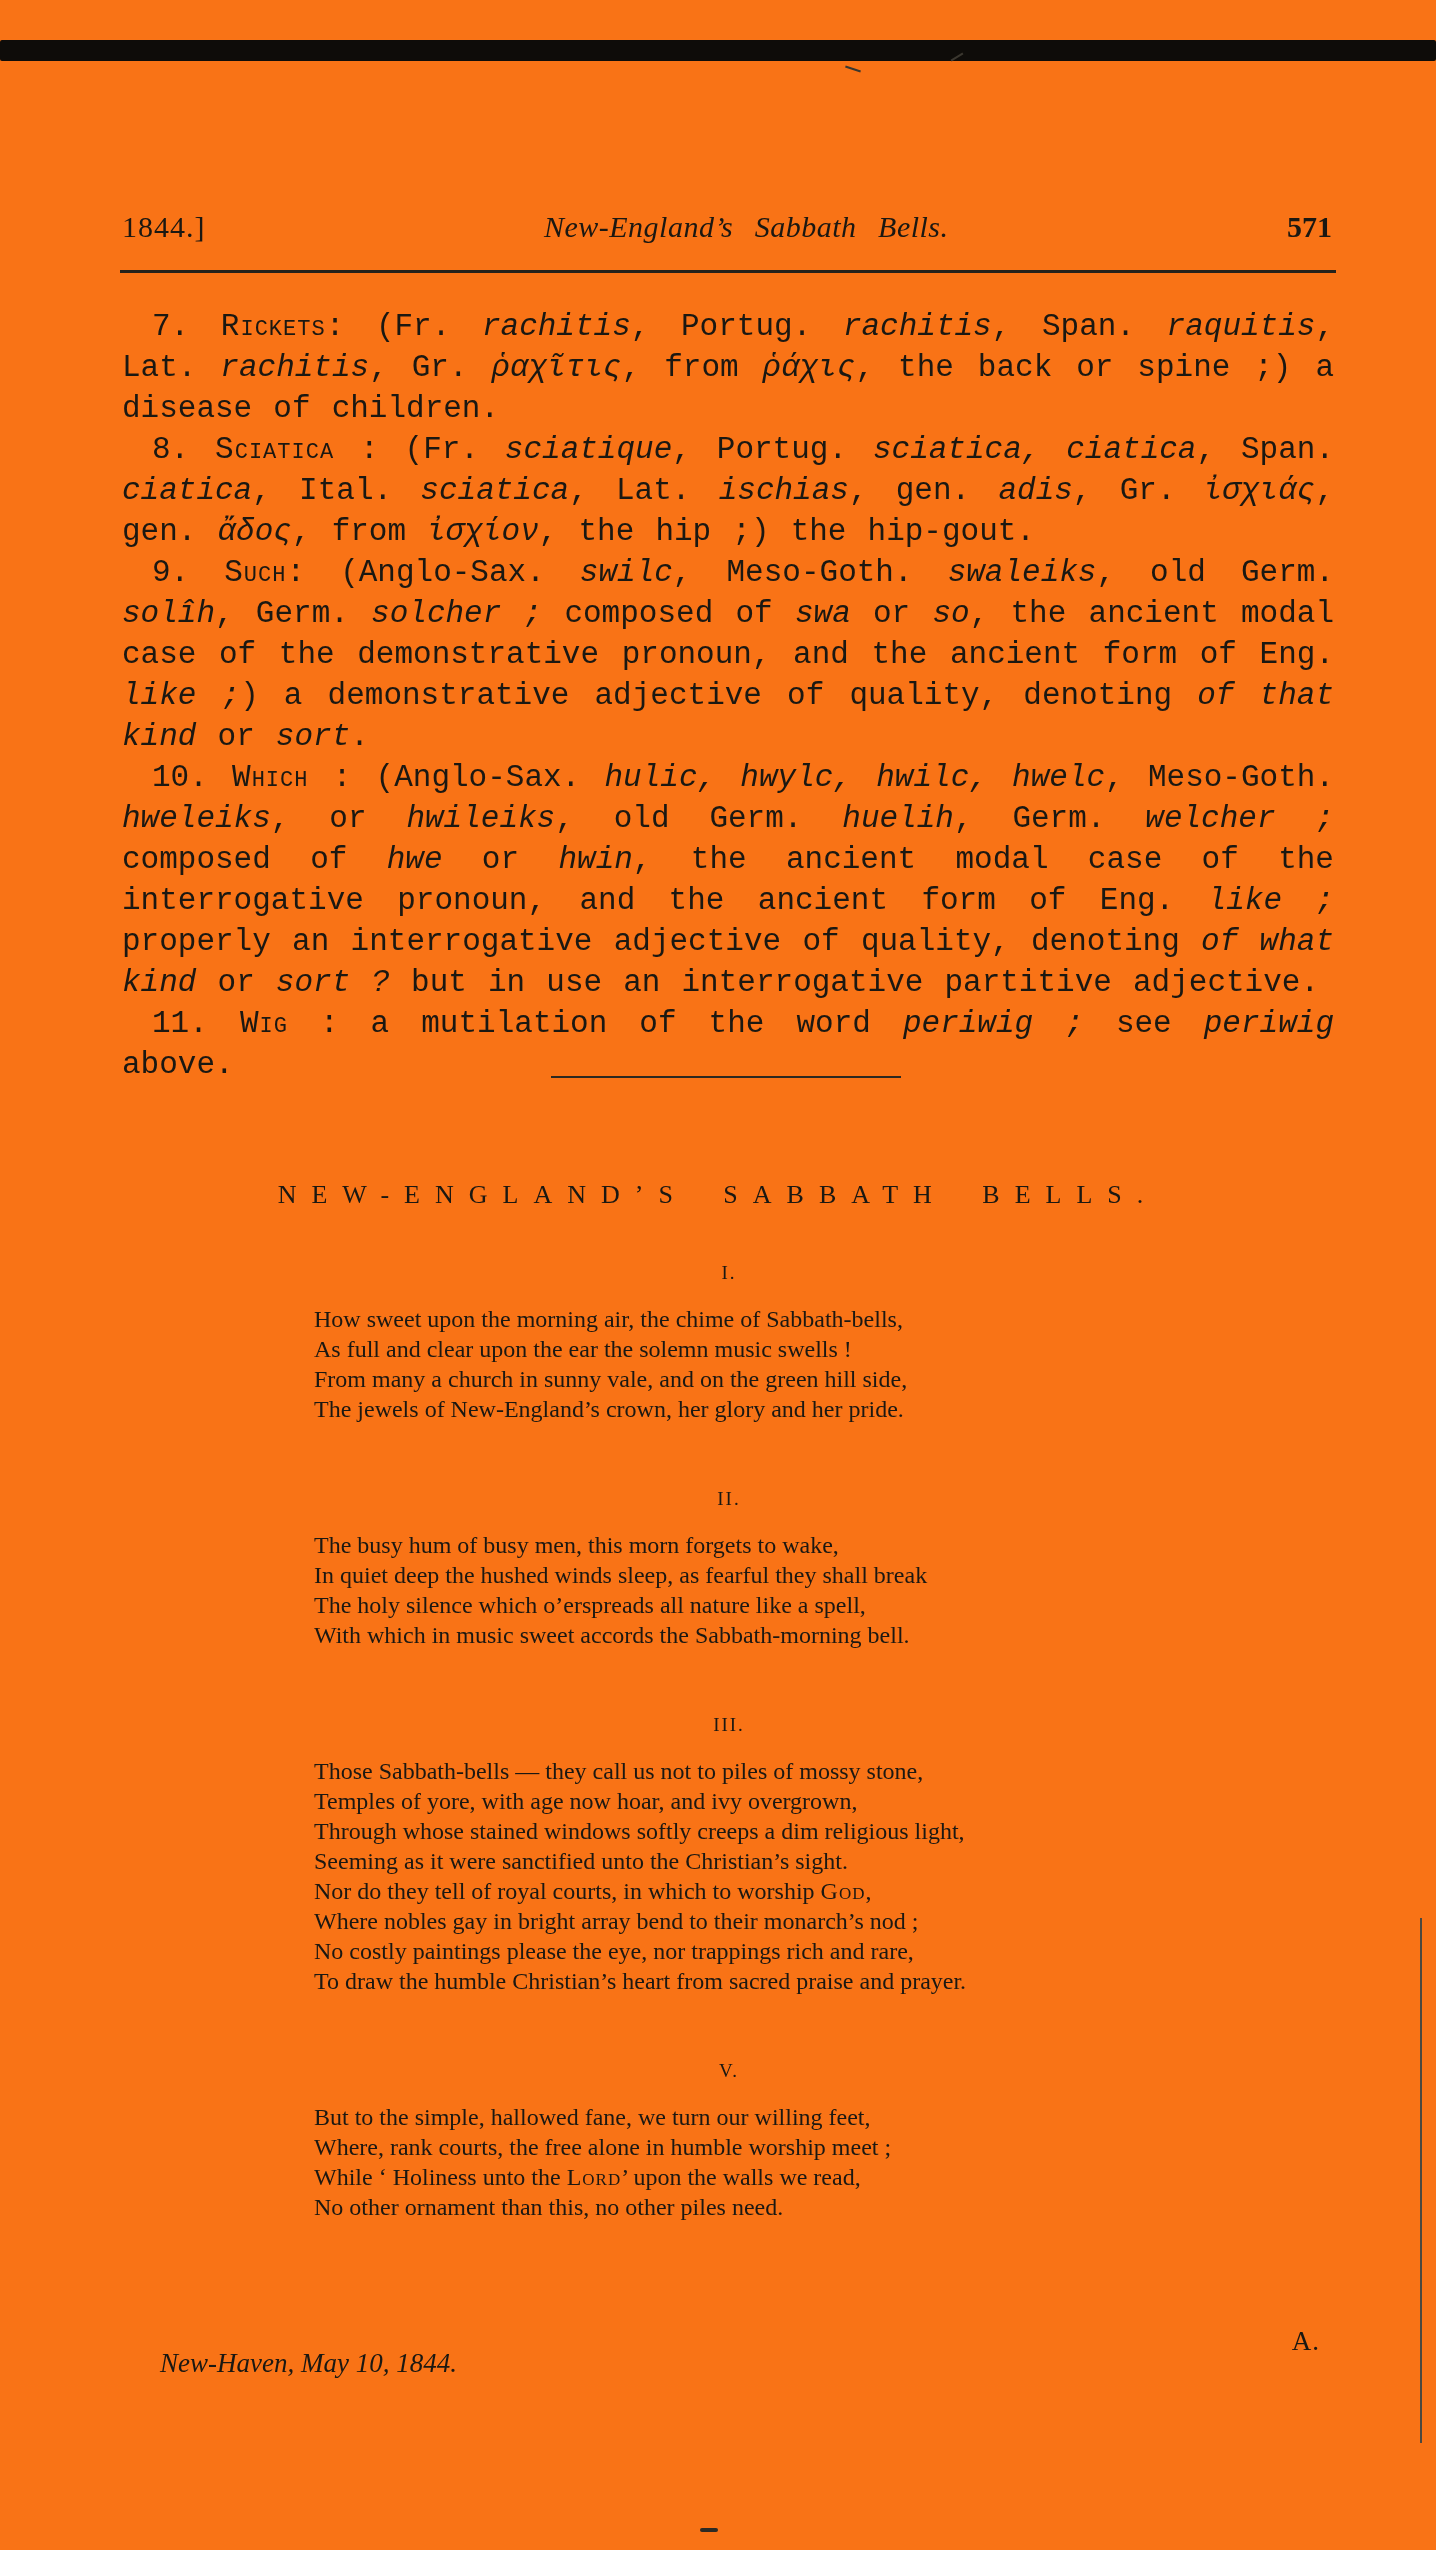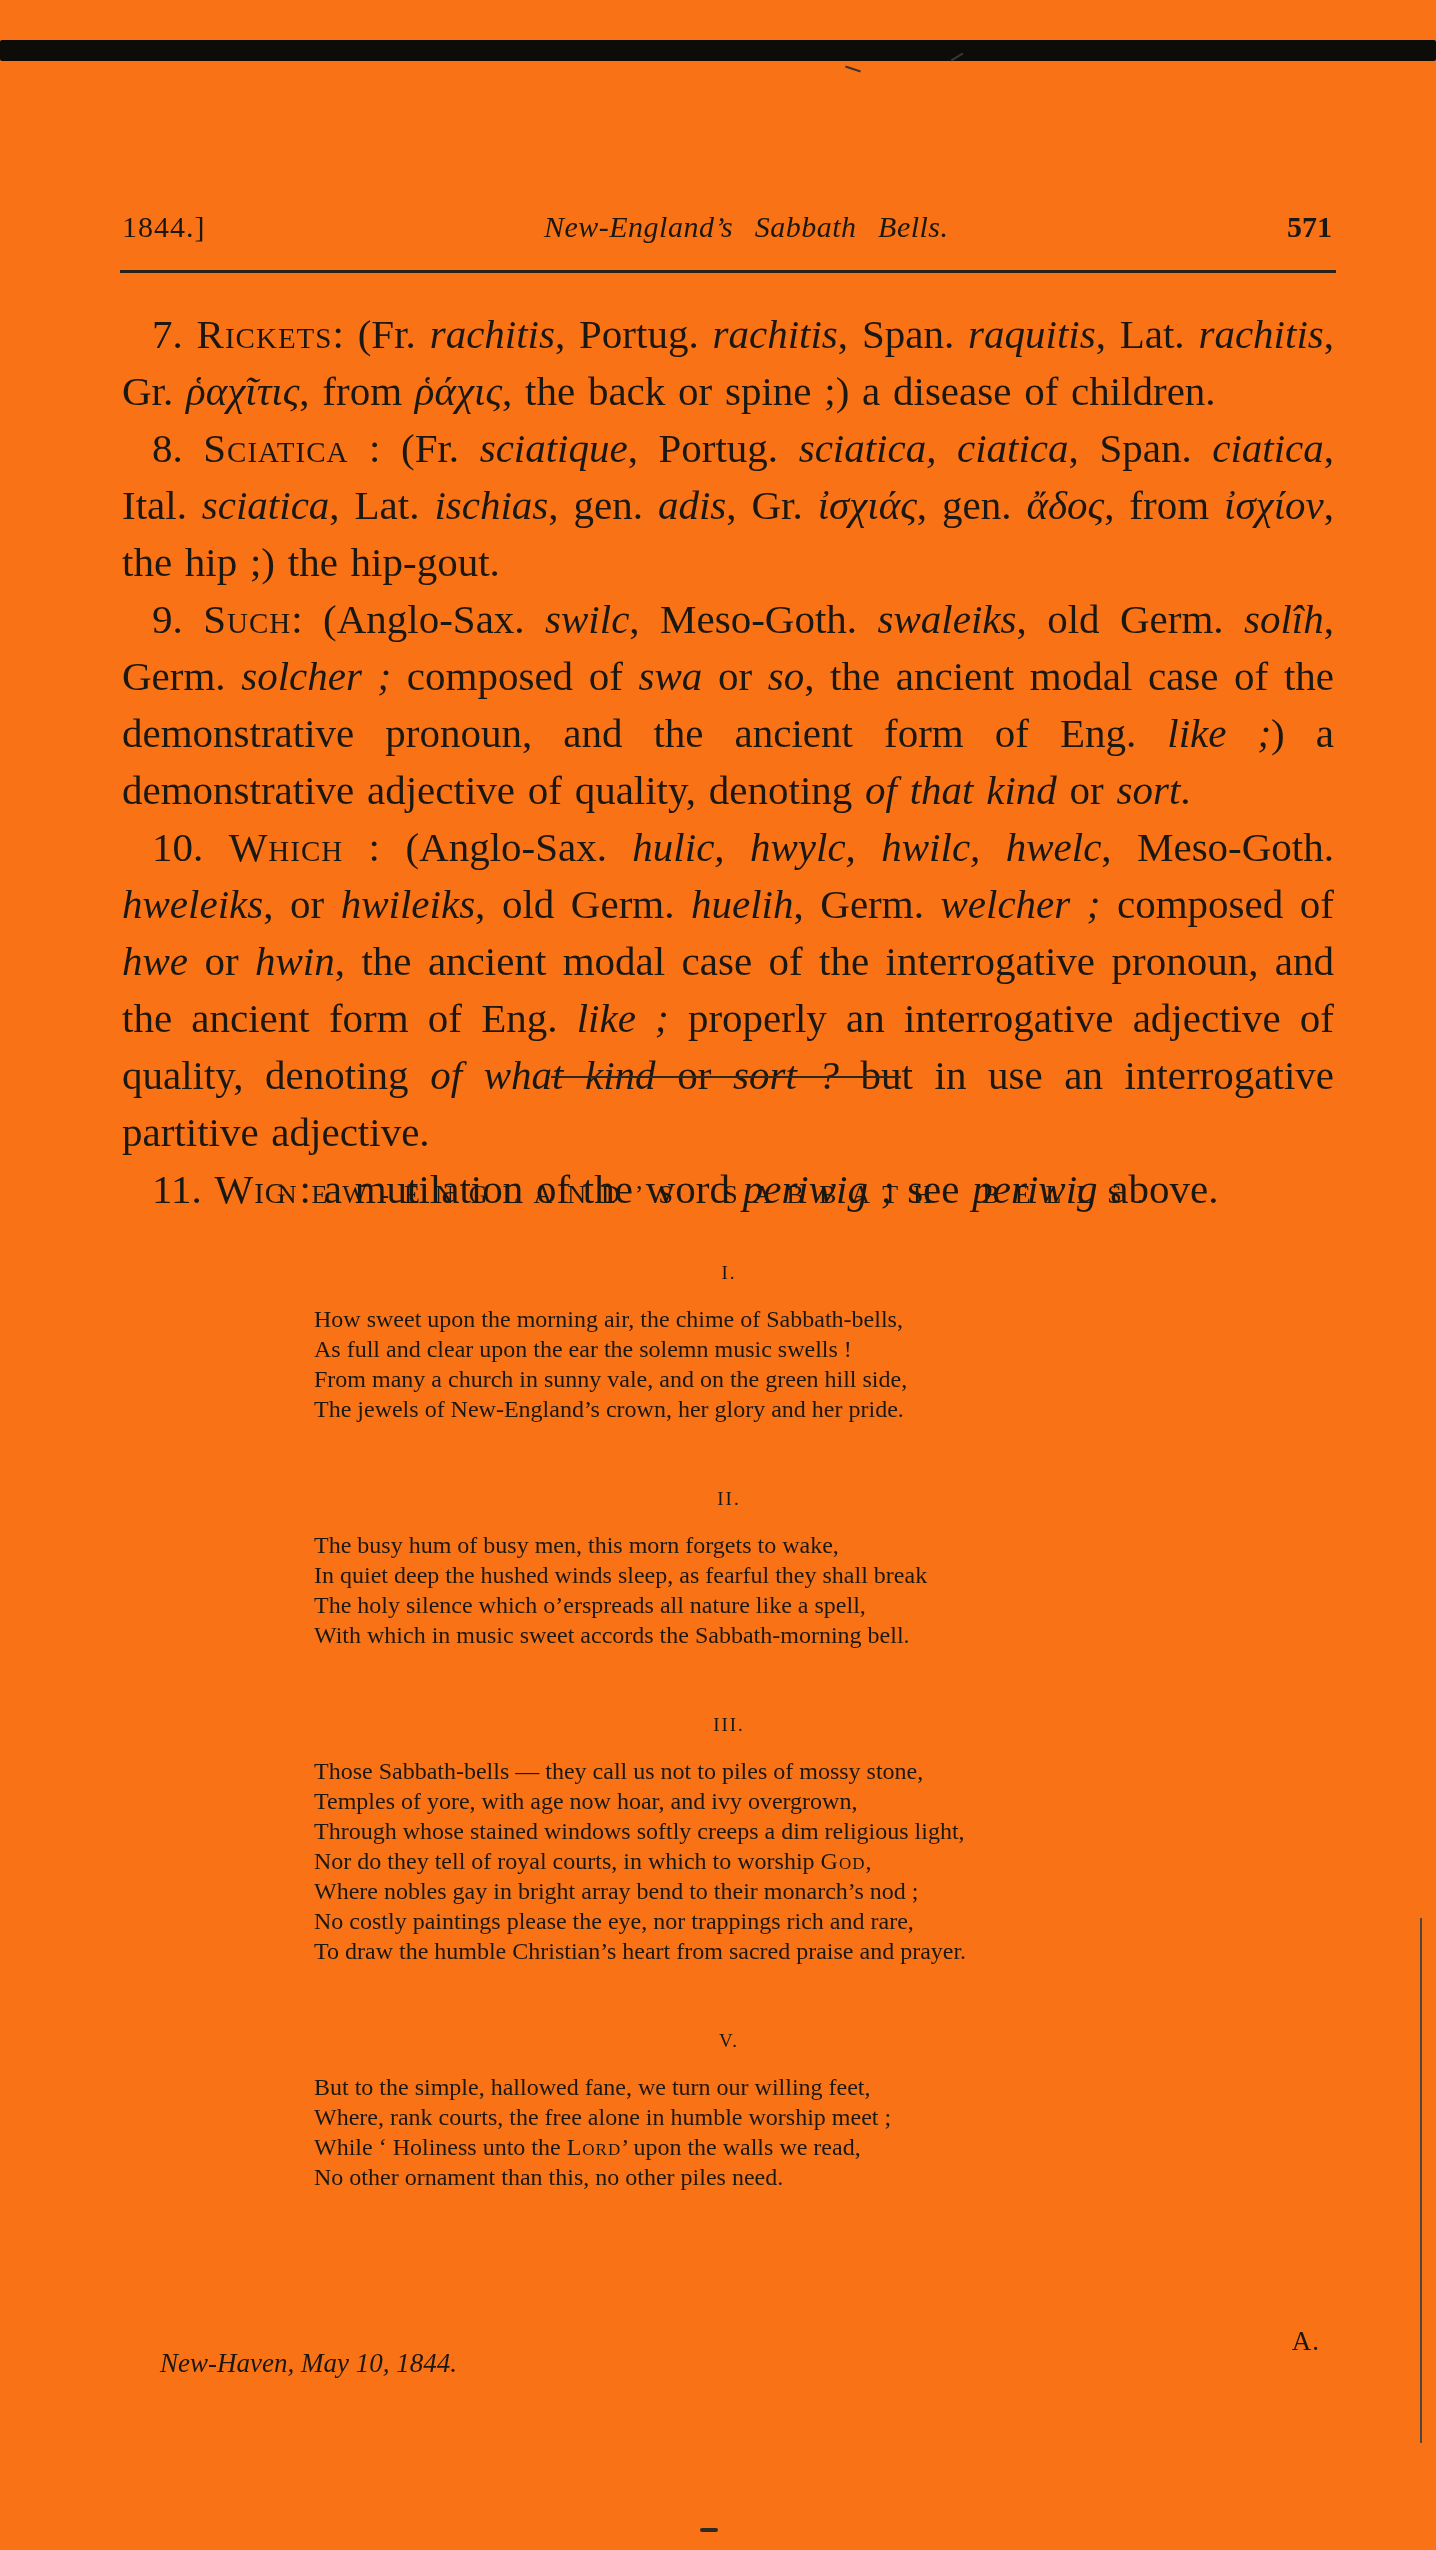--- a/index.html
+++ b/index.html
@@ -28,22 +28,22 @@
     font-size:30px;
   }
   .header-year { flex:0 0 auto; letter-spacing:1px; }
   .header-title { flex:1 1 auto; text-align:center; font-style:italic; word-spacing:0.45em; letter-spacing:0.5px; }
   .header-page-number { flex:0 0 auto; font-weight:bold; }
   .header-rule { position:absolute; top:270px; left:120px; right:100px; height:3px; background:#26221b; }
 
   
   .entries {
     position:absolute; top:306px; left:122px; width:1212px;
-    font-size:41px; line-height:57px;
-    text-align:justify; word-spacing:2.5px;
+    font-size:31px; line-height:41px;
+    text-align:justify; word-spacing:2.5px;font-family:Liberation Mono, monospace;
   }
   .entry { margin:0; text-indent:30px; }
   .seg-n { }
   .seg-i { font-style:italic; }
   .seg-sc { font-variant:small-caps; letter-spacing:1px; }
 
   
   .section-divider { position:absolute; top:1076px; left:551px; width:350px; height:2px; background:#2c2820; }
 
   
@@ -108,20 +108,21 @@
         <div class="poem-line"><span class="seg-n">The busy hum of busy men, this morn forgets to wake,</span></div>
         <div class="poem-line"><span class="seg-n">In quiet deep the hushed winds sleep, as fearful they shall break</span></div>
         <div class="poem-line"><span class="seg-n">The holy silence which o’erspreads all nature like a spell,</span></div>
         <div class="poem-line"><span class="seg-n">With which in music sweet accords the Sabbath-morning bell.</span></div>
       </div>
       <div class="stanza-num">III.</div>
       <div class="stanza">
         <div class="poem-line"><span class="seg-n">Those Sabbath-bells — they call us not to piles of mossy stone,</span></div>
         <div class="poem-line"><span class="seg-n">Temples of yore, with age now hoar, and ivy overgrown,</span></div>
         <div class="poem-line"><span class="seg-n">Through whose stained windows softly creeps a dim religious light,</span></div>
+        <div class="poem-line"><span class="seg-n">Seeming as it were sanctified unto the Christian’s sight.</span></div>
       </div>
       <div class="stanza">
         <div class="poem-line"><span class="seg-n">Nor do they tell of royal courts, in which to worship </span><span class="seg-sc">God</span><span class="seg-n">,</span></div>
         <div class="poem-line"><span class="seg-n">Where nobles gay in bright array bend to their monarch’s nod ;</span></div>
         <div class="poem-line"><span class="seg-n">No costly paintings please the eye, nor trappings rich and rare,</span></div>
         <div class="poem-line"><span class="seg-n">To draw the humble Christian’s heart from sacred praise and prayer.</span></div>
       </div>
       <div class="stanza-num">V.</div>
       <div class="stanza">
         <div class="poem-line"><span class="seg-n">But to the simple, hallowed fane, we turn our willing feet,</span></div>

